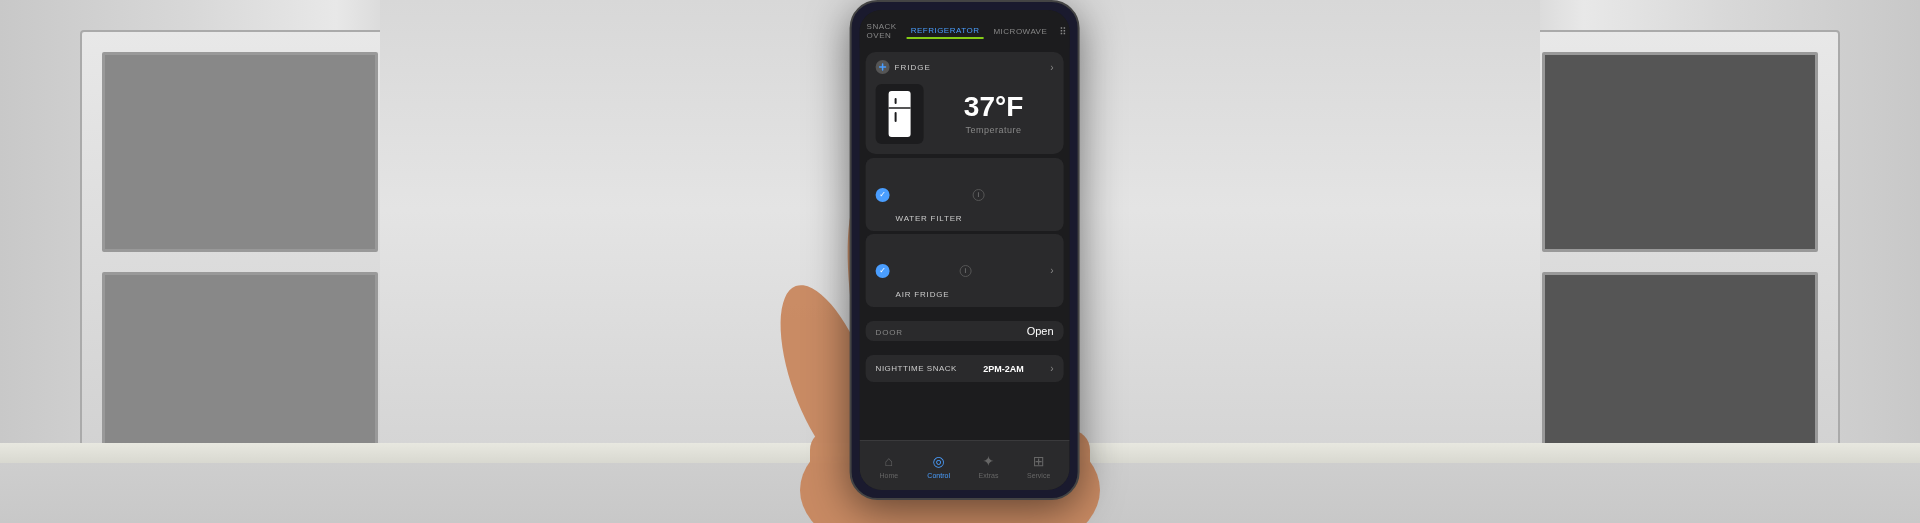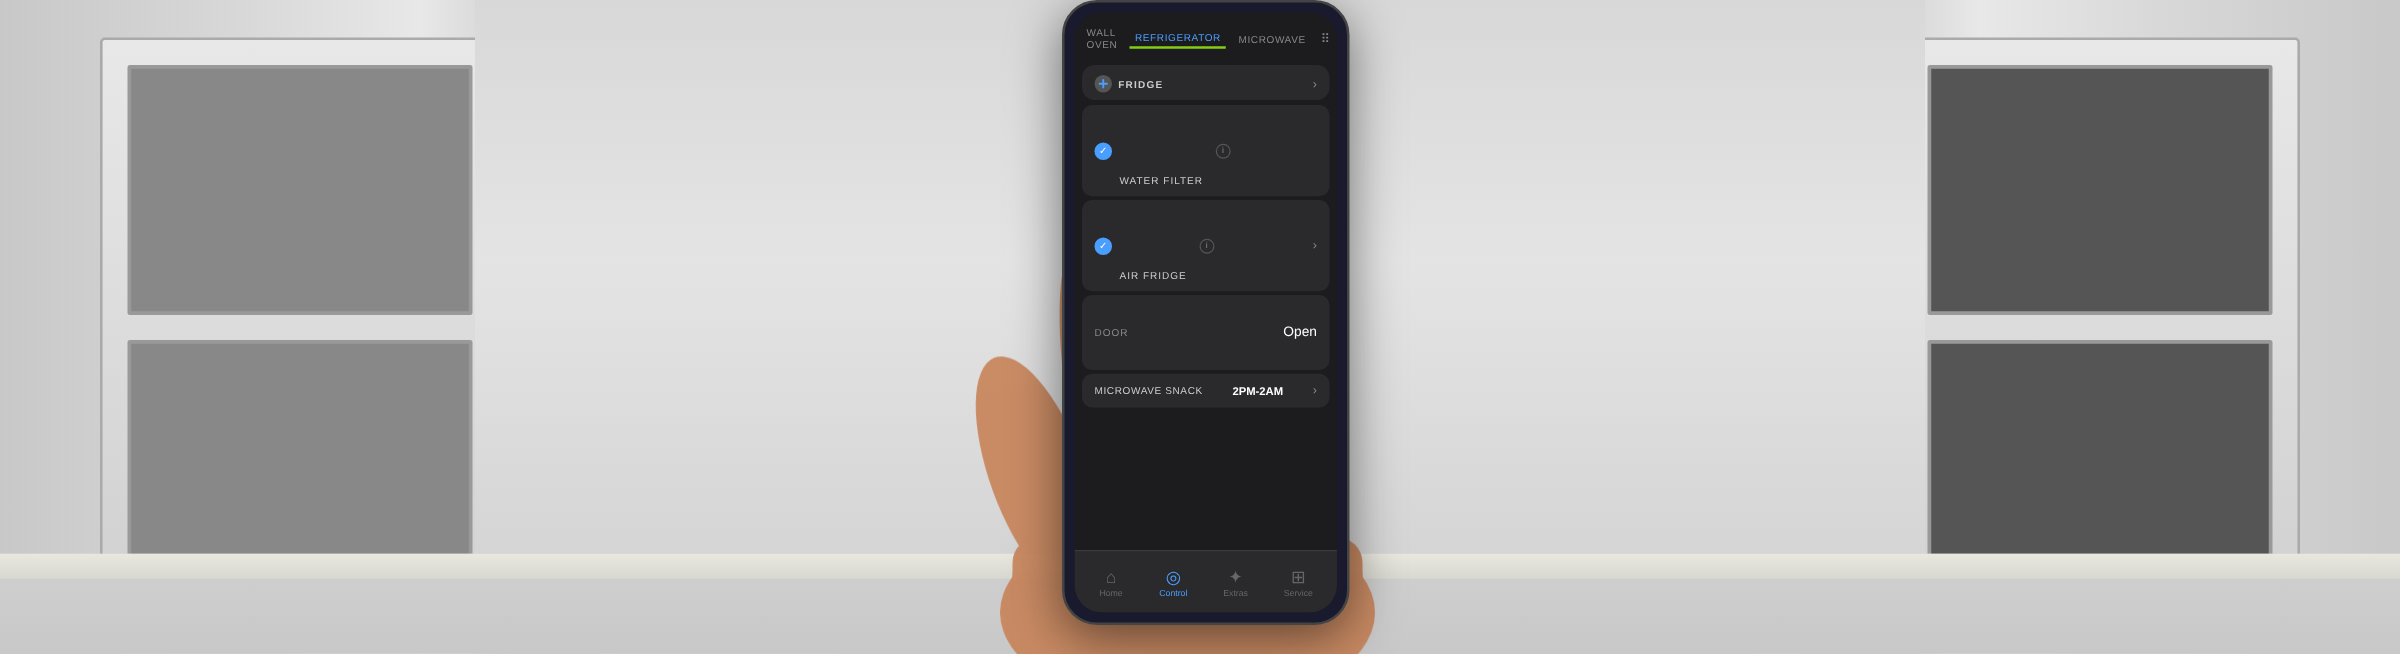--- a/index.html
+++ b/index.html
@@ -206,21 +206,21 @@
       background: #555;
       display: flex;
       align-items: center;
       justify-content: center;
     }
 
     .fridge-label {
       font-size: 8px;
       color: #ccc;
       letter-spacing: 1px;
-      font-weight: 700;
+      font-weight: 400;
     }
 
     .fridge-chevron {
       color: #888;
       font-size: 10px;
     }
 
     
     .temp-display {
       display: flex;
@@ -315,26 +315,26 @@
     }
 
     .filter-chevron {
       color: #888;
       font-size: 10px;
     }
 
     
     .door-row {
       display: flex;
-      align-items: center;
+      align-items: flex-end;
       justify-content: space-between;
       background: #2a2a2c;
-      margin: 3px 6px;
+      margin: 14px 6px;
       border-radius: 8px;
-      padding: 24px 10px;
+      padding: 4px 10px;
     }
 
     .door-label {
       font-size: 8px;
       color: #888;
       letter-spacing: 0.8px;
       font-weight: 500;
     }
 
     .door-status {
@@ -469,39 +469,53 @@
   <div class="counter-top"></div>
   <div class="floor"></div>
 </div>
 
 <div class="hand-phone-container">
 
   <div class="phone">
     <div class="phone-screen">
 
       <div class="nav-tabs">
-        <span class="nav-tab">WALL OVEN</span>
+        <span class="nav-tab">SNACK OVEN</span>
         <span class="nav-tab active">REFRIGERATOR</span>
         <span class="nav-tab">MICROWAVE</span>
         <span class="nav-dots">⠿</span>
       </div>
 
       <div class="fridge-section">
         <div class="fridge-header">
           <div class="fridge-header-left">
             <div class="fridge-icon-circle">
               <svg width="8" height="8" viewBox="0 0 8 8">
                 <path d="M4 1 L4 7 M1 4 L7 4" stroke="#4a9eff" stroke-width="1.5" stroke-linecap="round"></path>
               </svg>
             </div>
             <span class="fridge-label">FRIDGE</span>
           </div>
           <span class="fridge-chevron">›</span>
         </div>
 
+        <div class="temp-display">
+          <div class="fridge-icon-box">
+            <svg class="fridge-svg" viewBox="0 0 28 48" fill="none" xmlns="http://www.w3.org/2000/svg">
+              <rect x="3" y="1" width="22" height="46" rx="3" fill="white"></rect>
+              <line x1="3" y1="18" x2="25" y2="18" stroke="#1c1c1e" stroke-width="1.5"></line>
+              <rect x="9" y="8" width="2" height="6" rx="1" fill="#1c1c1e"></rect>
+              <rect x="9" y="22" width="2" height="10" rx="1" fill="#1c1c1e"></rect>
+            </svg>
+          </div>
+          <div class="temp-info">
+            <div class="temp-value">37°F</div>
+            <div class="temp-label">Temperature</div>
+          </div>
+        </div>
       </div>
 
       <div class="filter-row">
         <div class="filter-left">
           <div class="filter-check-icon">✓</div>
           <span class="filter-name">WATER FILTER</span>
           <div class="filter-info">i</div>
         </div>
       </div>
 
@@ -513,21 +527,21 @@
         </div>
         <span class="filter-chevron">›</span>
       </div>
 
       <div class="door-row">
         <span class="door-label">DOOR</span>
         <span class="door-status">Open</span>
       </div>
 
       <div class="snack-row">
-        <span class="snack-label">MICROWAVE SNACK</span>
+        <span class="snack-label">NIGHTTIME SNACK</span>
         <span class="snack-time">2PM-2AM</span>
         <span class="snack-chevron">›</span>
       </div>
 
       <div class="bottom-nav">
         <div class="bottom-nav-item">
           <div class="nav-icon">⌂</div>
           <span class="nav-label">Home</span>
         </div>
         <div class="bottom-nav-item">

